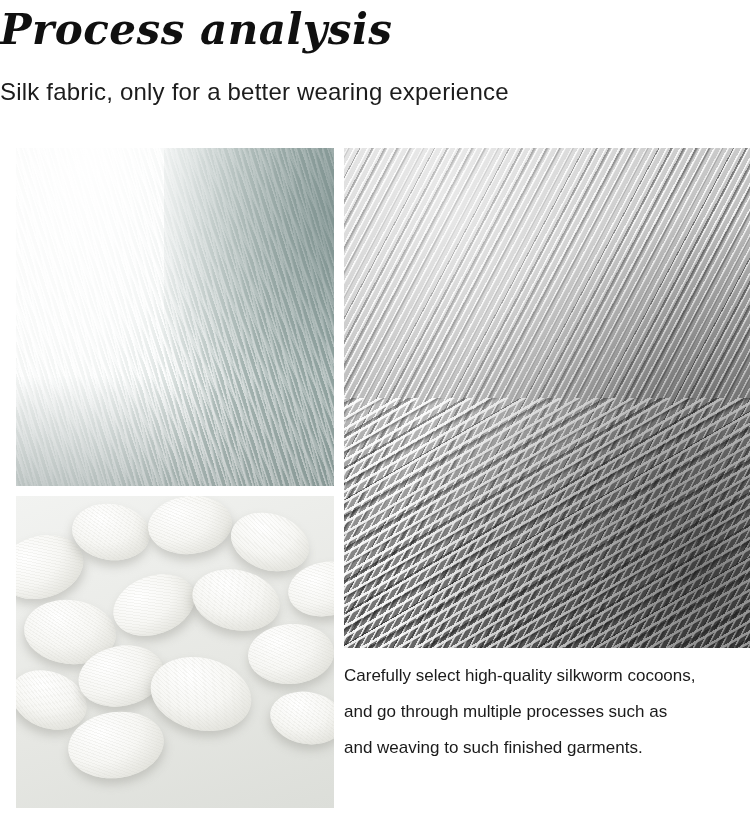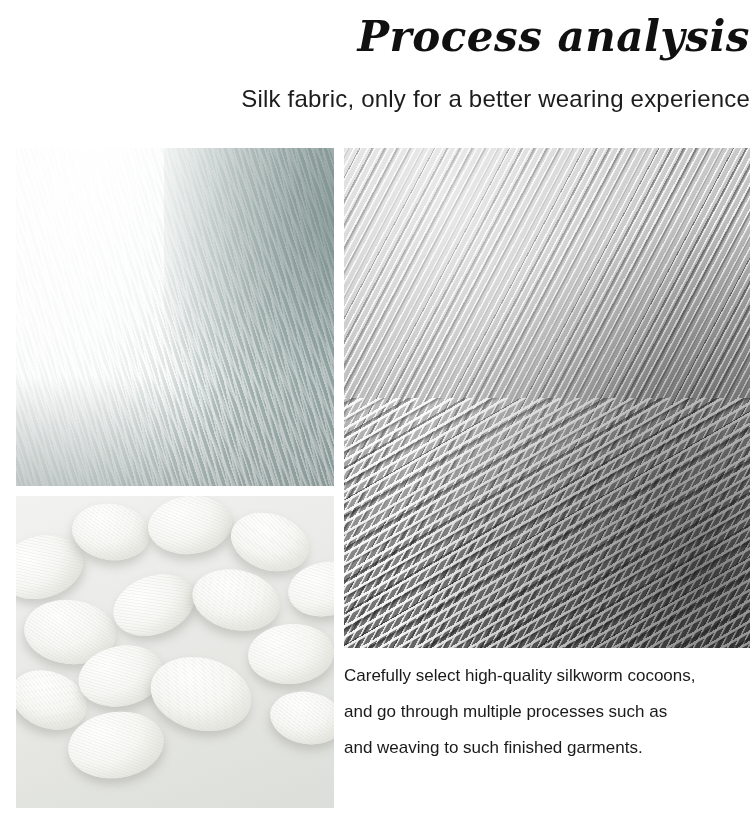--- a/index.html
+++ b/index.html
@@ -17,22 +17,22 @@
 
   .page {
     position: relative;
     width: 750px;
     height: 839px;
     background: #ffffff;
   }
 
   
   .header {
-    text-align: right;
-    padding-top: 15px;
+    text-align: left;
+    padding-top: 8px;
   }
   .title {
     font-family: "DejaVu Serif", serif;
     font-style: italic;
     font-weight: bold;
     font-size: 42px;
     line-height: 1.05;
     color: #101010;
     letter-spacing: 0.5px;
     margin: 0;

